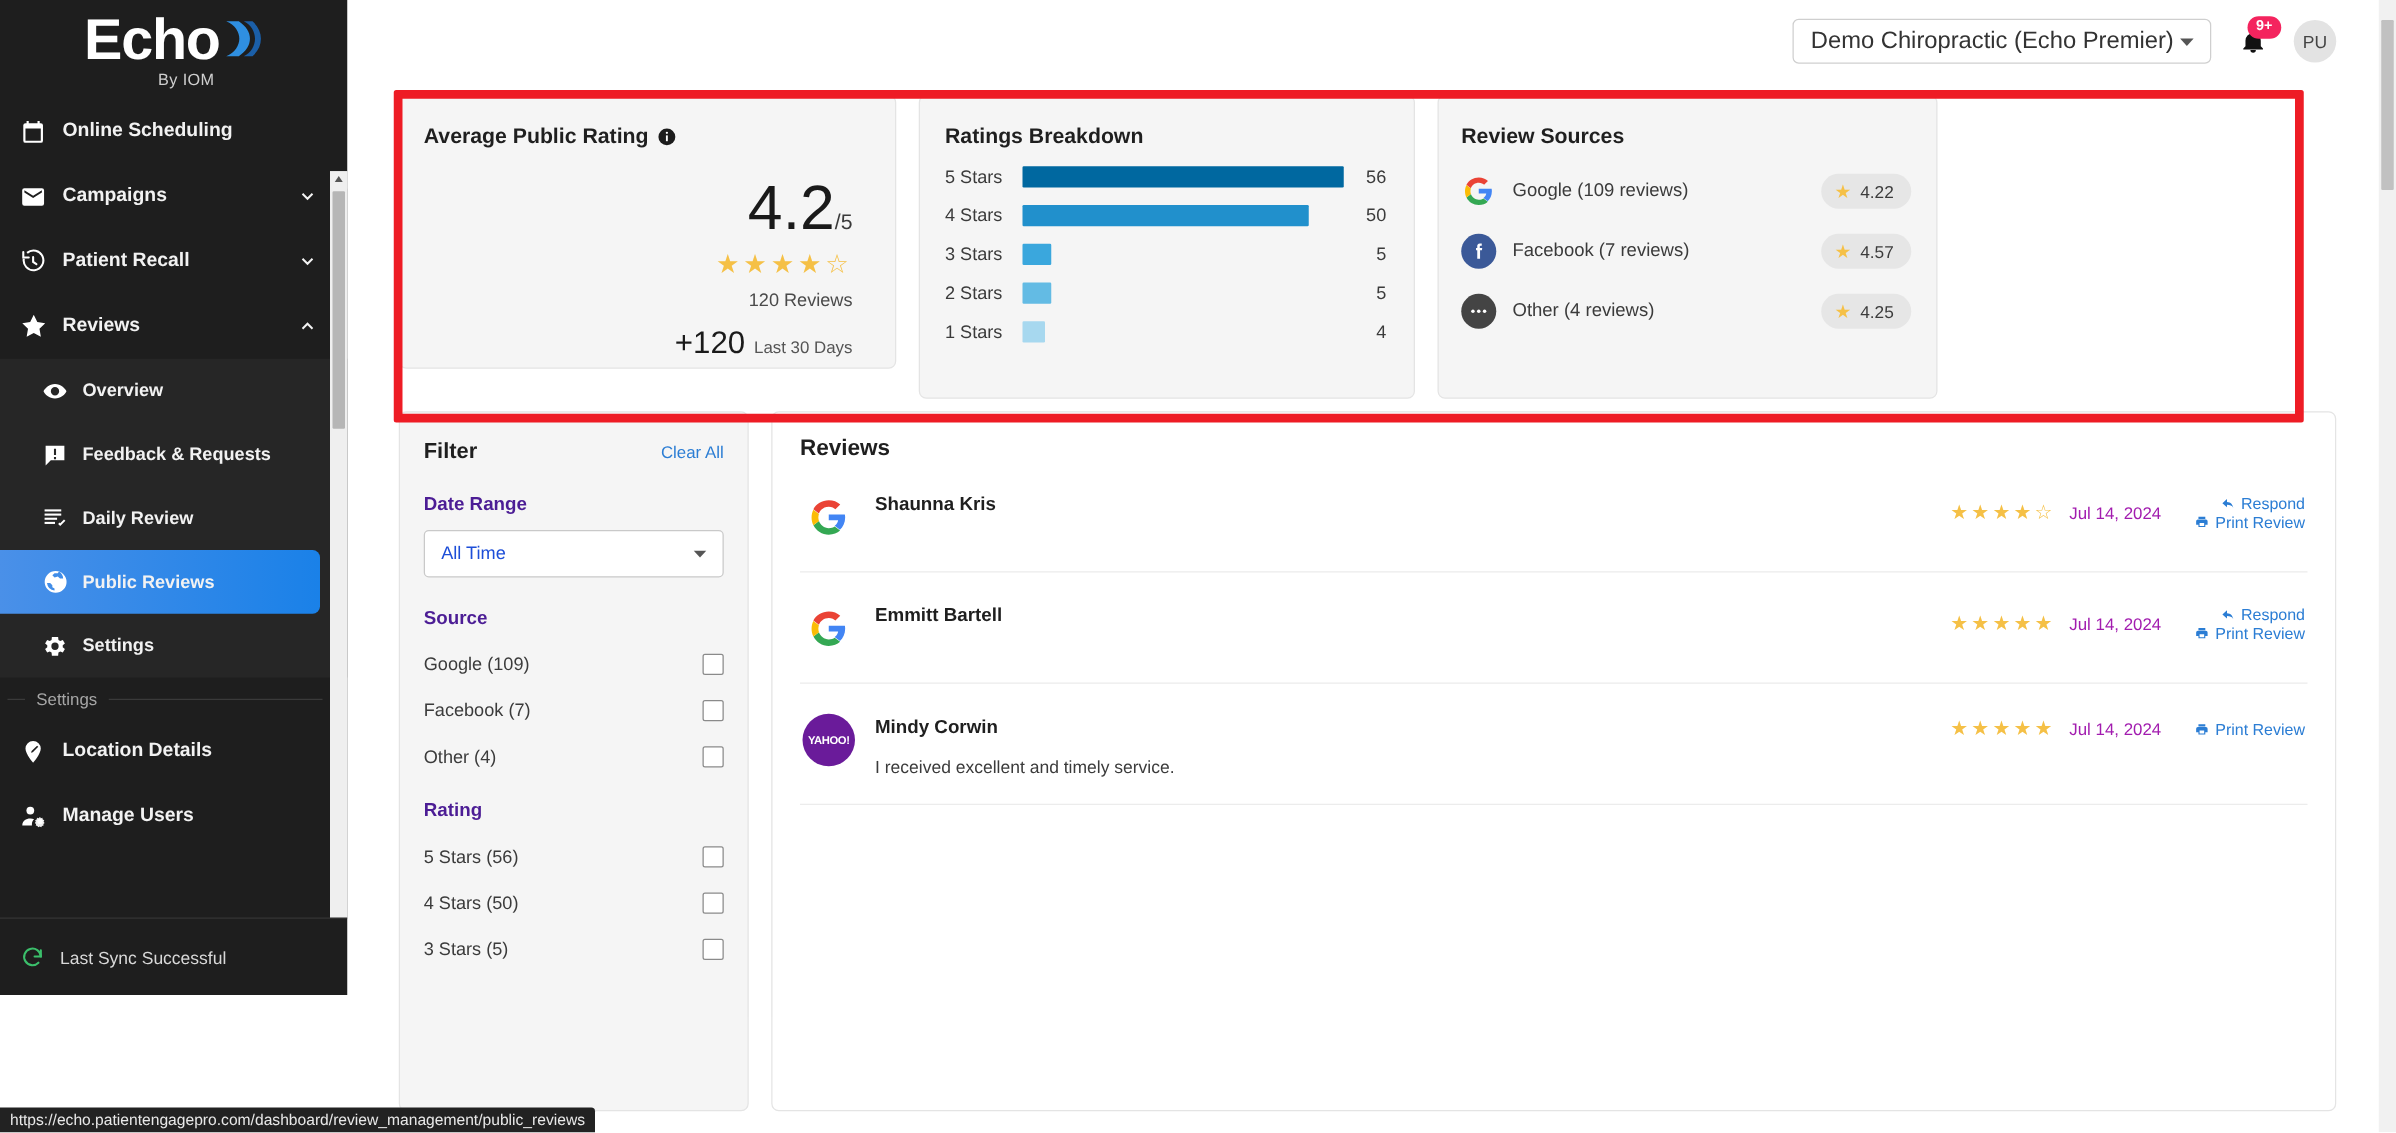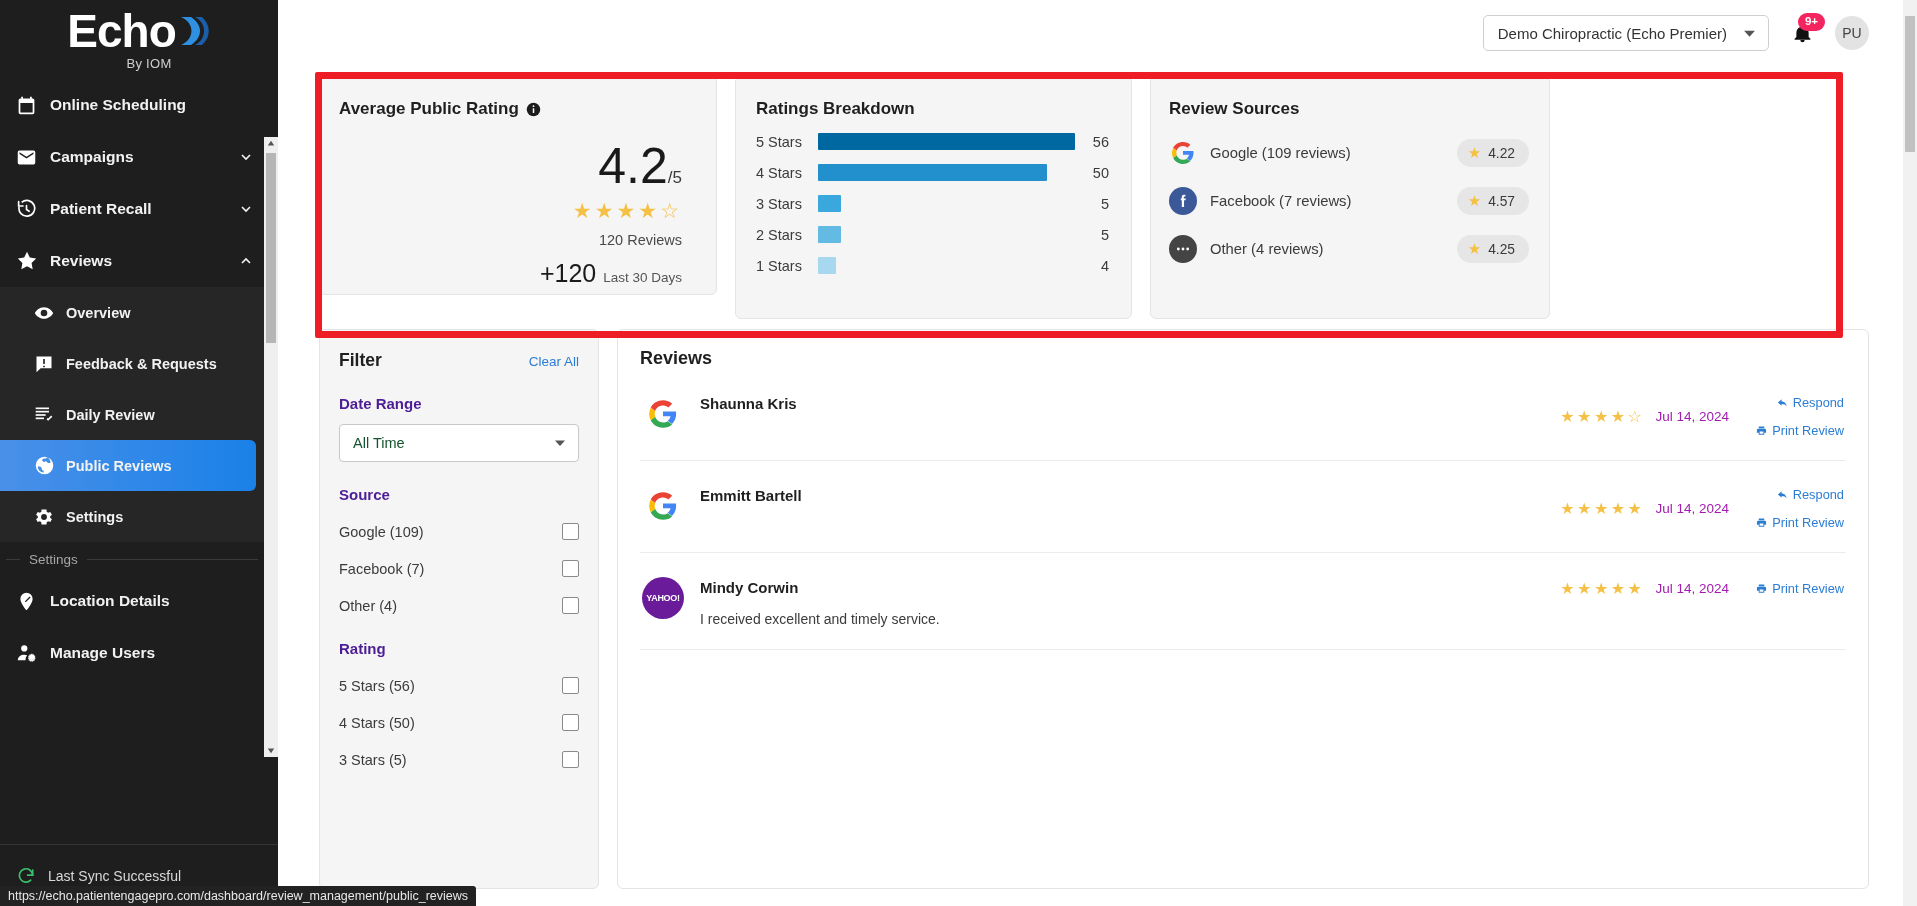--- a/index.html
+++ b/index.html
@@ -5,21 +5,21 @@
   * { box-sizing: border-box; margin: 0; padding: 0; }
   html, body {
     width: 1917px; height: 906px;
     font-family: "Liberation Sans", sans-serif;
     background: #ffffff; overflow: hidden;
   }
   .app { position: relative; width: 1917px; height: 906px; display: flex; }
 
   
   .sidebar {
-    width: 278px; height: 906px; background: #1e1e1e;
+    width: 278px; height: 796px; background: #1e1e1e;
     color: #fff; position: relative; flex: none;
     display: flex; flex-direction: column;
   }
   .logo-wrap { padding: 8px 0 4px 0; text-align: center; }
   .logo { font-size: 46px; font-weight: 700; letter-spacing: -1px; line-height: 1;
           display: inline-flex; align-items: center; color: #fff; }
   .logo-waves { display:inline-flex; align-items:center; margin-left: 1px; }
   .logo-sub { font-size: 13px; color: #cfcfcf; margin-top: 2px; letter-spacing: .3px; padding-left: 20px; }
 
   .nav { flex: 1; overflow: hidden; position: relative; }
@@ -59,23 +59,23 @@
     position: absolute; right: 0; top: 62px; width: 14px; height: 620px;
     background: #efefef; display: flex; flex-direction: column; align-items: center;
   }
   .sb-arrow { width: 14px; height: 14px; display:flex; align-items:center; justify-content:center; background:#efefef; }
   .sb-thumb { position: absolute; left: 2px; top: 16px; width: 10px; height: 190px; background: #b6b6b6; border-radius: 1px; }
 
   
   .main { flex: 1; height: 906px; background: #ffffff; position: relative; overflow: hidden; }
   .topbar { height: 66px; display: flex; align-items: center; justify-content: flex-end; padding-right: 48px; gap: 18px; }
   .org-select {
-    display: flex; align-items: center; gap: 16px;
+    display: flex; align-items: center; gap: 4px;
     border: 1px solid #cfcfcf; border-radius: 5px; background: #fff;
-    height: 36px; padding: 0 12px 0 14px; font-size: 15px; color: #333; cursor: pointer;
+    height: 36px; padding: 0 12px 0 14px; font-size: 19px; color: #333; cursor: pointer;
   }
   .bell-wrap { position: relative; width: 30px; height: 34px; display: flex; align-items: center; justify-content: center; cursor: pointer; }
   .badge {
     position: absolute; top: -3px; right: -8px; background: #f4245e; color: #fff;
     font-size: 11.5px; font-weight: 700; border-radius: 11px; padding: 2px 7px; line-height: 1.2;
   }
   .avatar {
     width: 34px; height: 34px; border-radius: 50%; background: #e3e3e3; color: #444;
     display: flex; align-items: center; justify-content: center; font-size: 14px; cursor: pointer;
   }
@@ -123,39 +123,39 @@
   
   .lower { display: flex; gap: 18px; margin-top: 10px; }
   .filter-panel { width: 280px; flex: none; background: #f5f5f5; border: 1px solid #e4e4e4; border-radius: 6px; padding: 20px 19px 0 19px; height: 560px; }
   .filter-head { display: flex; align-items: baseline; justify-content: space-between; }
   .filter-title { font-size: 17.5px; font-weight: 700; color: #1f1f1f; }
   .clear-all { font-size: 13.5px; color: #2b7dd4; cursor: pointer; }
   .filter-grp-title { font-size: 15px; font-weight: 700; color: #4c1d95; margin-top: 24px; }
   .select-box {
     margin-top: 12px; height: 38px; border: 1px solid #c9c9c9; border-radius: 4px; background: #fff;
     display: flex; align-items: center; justify-content: space-between; padding: 0 12px 0 13px;
-    font-size: 14.5px; color: #14532d; cursor: pointer;
+    font-size: 14.5px; color: #1d4ed8; cursor: pointer;
   }
   .check-row { display: flex; align-items: center; justify-content: space-between; margin-top: 20px; }
   .check-row .ctxt { font-size: 14.5px; color: #3b3b3b; }
   .cb { width: 17px; height: 17px; border: 1.6px solid #8a8a8a; border-radius: 2px; background: #fff; cursor: pointer; flex: none; }
 
   .reviews-panel { flex: 1; background: #fff; border: 1px solid #e4e4e4; border-radius: 6px; padding: 18px 22px 0 22px; height: 560px; overflow: hidden; }
   .reviews-title { font-size: 18px; font-weight: 700; color: #1f1f1f; }
   .review-item { display: flex; align-items: flex-start; gap: 16px; padding: 24px 2px 22px 2px; border-bottom: 1px solid #ececec; }
   .rv-avatar { width: 42px; height: 42px; border-radius: 50%; flex: none; display: flex; align-items: center; justify-content: center; overflow: hidden; }
   .rv-mid { flex: 1; padding-top: 2px; }
   .rv-name { font-size: 15px; font-weight: 700; color: #1f1f1f; }
   .rv-text { font-size: 14px; color: #3b3b3b; margin-top: 15px; }
   .rv-right { display: flex; flex-direction: column; align-items: flex-start; gap: 11px; padding-top: 2px; }
   .rv-rowtop { display: flex; align-items: center; gap: 11px; }
   .rv-stars { font-size: 16px; letter-spacing: 2.5px; color: #f5c046; }
   .rv-date { font-size: 13.5px; color: #a21caf; }
   .rv-action { font-size: 12.8px; color: #2b7dd4; display: flex; align-items: center; gap: 5px; cursor: pointer; }
-  .rv-actions-col { display: flex; flex-direction: column; align-items: flex-end; gap: 13px; width: 104px; }
+  .rv-actions-col { display: flex; flex-direction: column; align-items: flex-end; width: 104px; }
 
   
   .page-sb { position: absolute; right: 0; top: 0; width: 14px; height: 906px; background: #f1f1f1; }
   .page-sb .thumb { position: absolute; left: 2px; top: 16px; width: 10px; height: 136px; background: #c1c1c1; border-radius: 1px; }
 
   
   .statusbar {
     position: absolute; left: 0; bottom: 0; height: 20px; background: #222; color: #e8e8e8;
     font-size: 12.5px; display: flex; align-items: center; padding: 0 8px; z-index: 20;
     border-top-right-radius: 3px;

